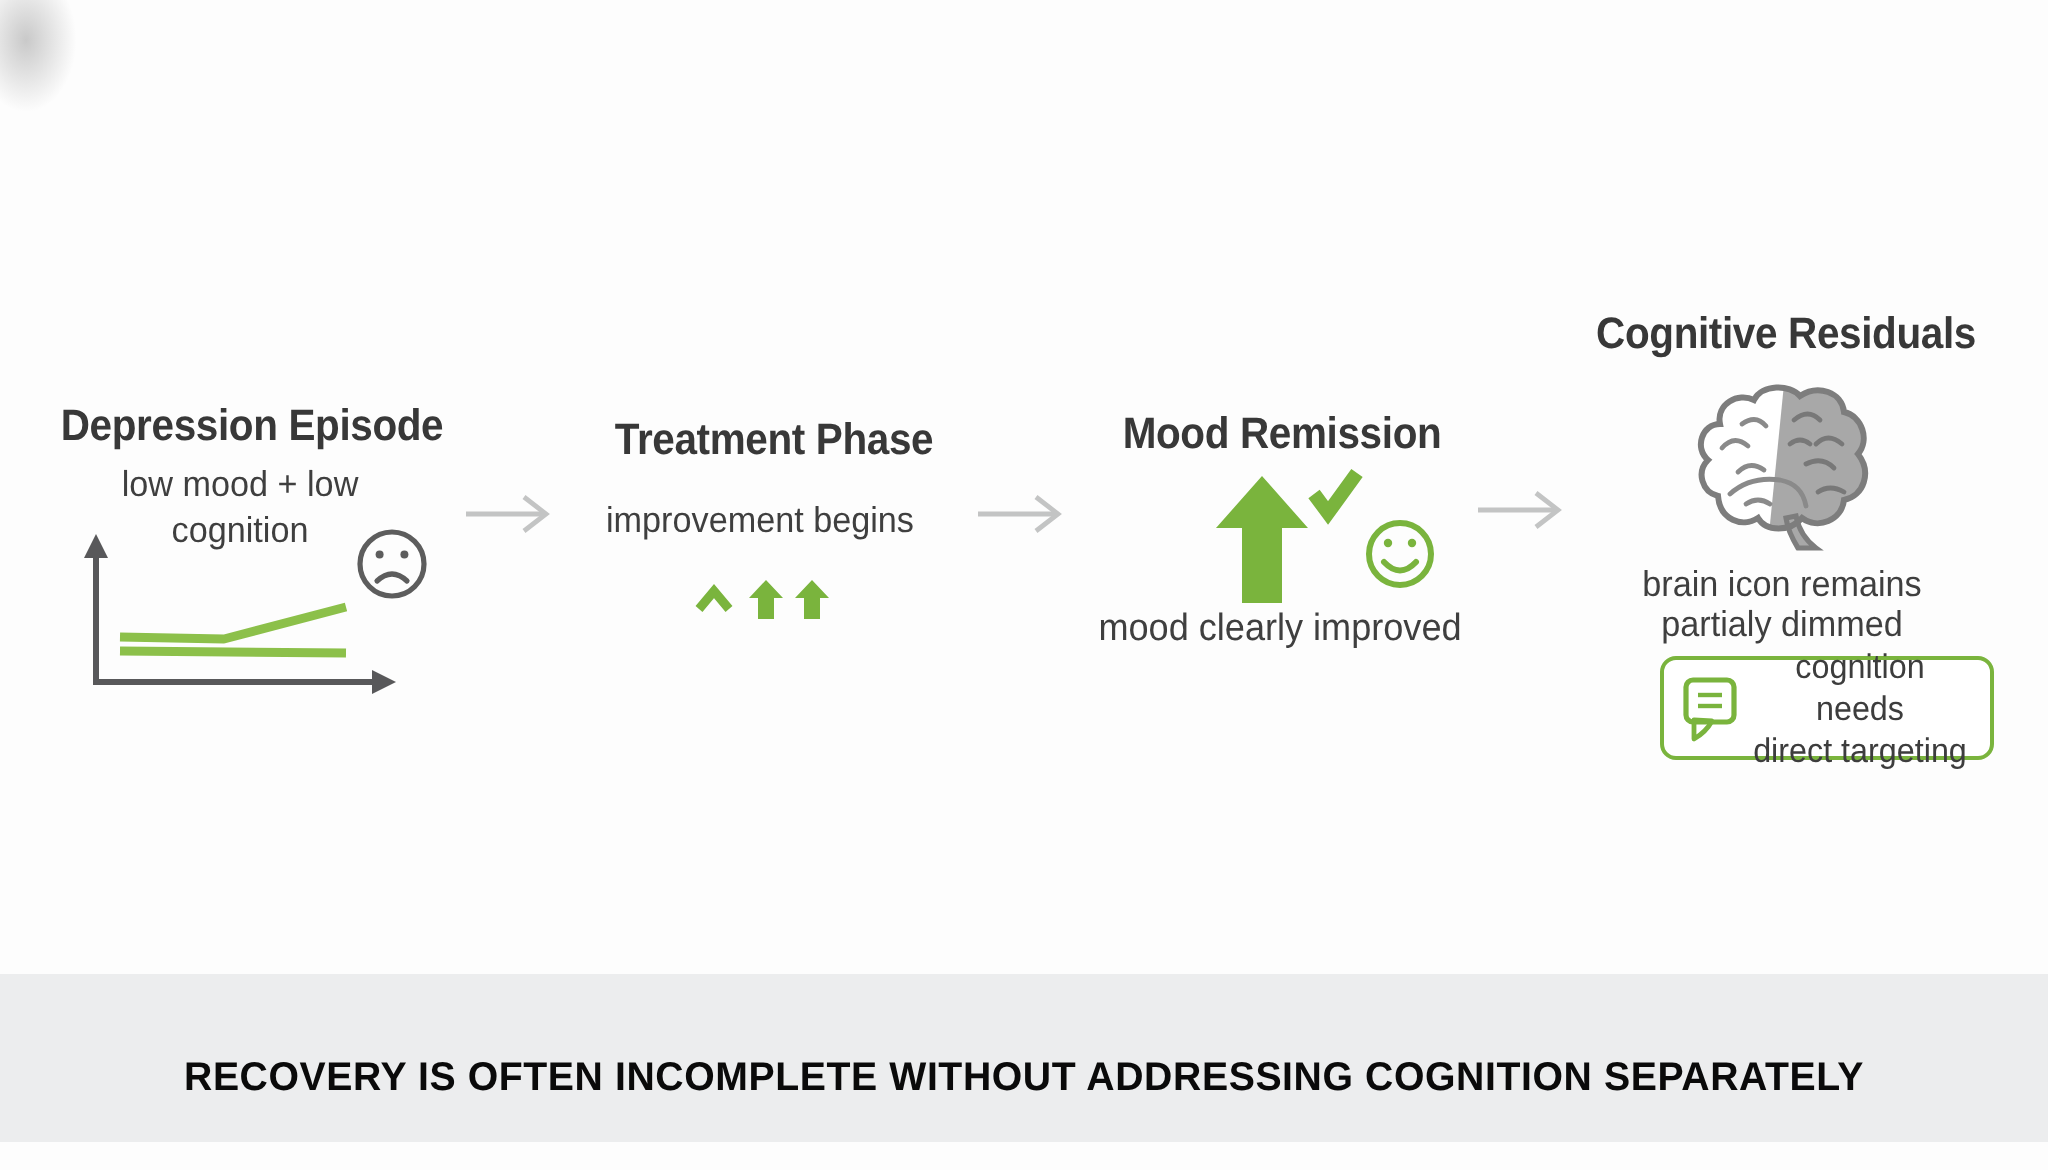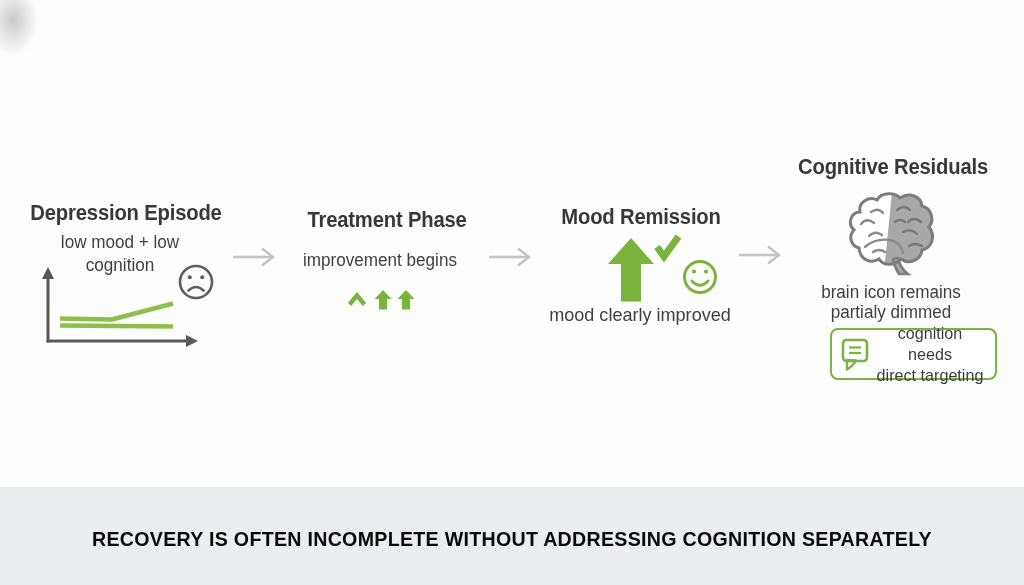--- a/index.html
+++ b/index.html
@@ -24,21 +24,21 @@
     pointer-events:none;}
   .abs{position:absolute;}
   .title{font-weight:bold;font-size:22px;color:var(--dark-text);text-align:center;
     transform:scaleX(.92);transform-origin:center;white-space:nowrap;letter-spacing:-.2px;}
   .subtitle{font-size:18px;color:var(--sub-text);text-align:center;
     transform:scaleX(.95);transform-origin:center;white-space:pre-line;}
   .callout{border:2px solid var(--green);border-radius:8px;background:#fff;
     display:flex;align-items:center;padding:4px 6px 4px 7px;margin-left:20px;}
   .callout-text{font-size:17px;line-height:21px;color:#3d3d3d;text-align:center;
     white-space:pre-line;flex:1;transform:scaleX(.95);transform-origin:center;}
-  .banner{position:absolute;left:0;top:487px;width:1024px;height:98px;background:var(--banner-bg);}
+  .banner{position:absolute;left:0;top:487px;width:1024px;height:84px;background:var(--banner-bg);}
   .banner-text{position:absolute;left:0;top:41px;width:1024px;text-align:center;
     font-weight:bold;font-size:20px;letter-spacing:.3px;color:var(--banner-text);
     transform:scaleX(.98);transform-origin:center;white-space:nowrap;}
   svg{display:block;}
   .g-stroke{stroke:var(--green);fill:none;}
   .g-fill{fill:var(--green);}
   .c-stroke{stroke:var(--chart-green);fill:none;}
   .arrow-stroke{stroke:var(--gray-arrow);fill:none;}
   .axis{stroke:var(--axis-gray);fill:none;}
   .axis-fill{fill:var(--axis-gray);}

